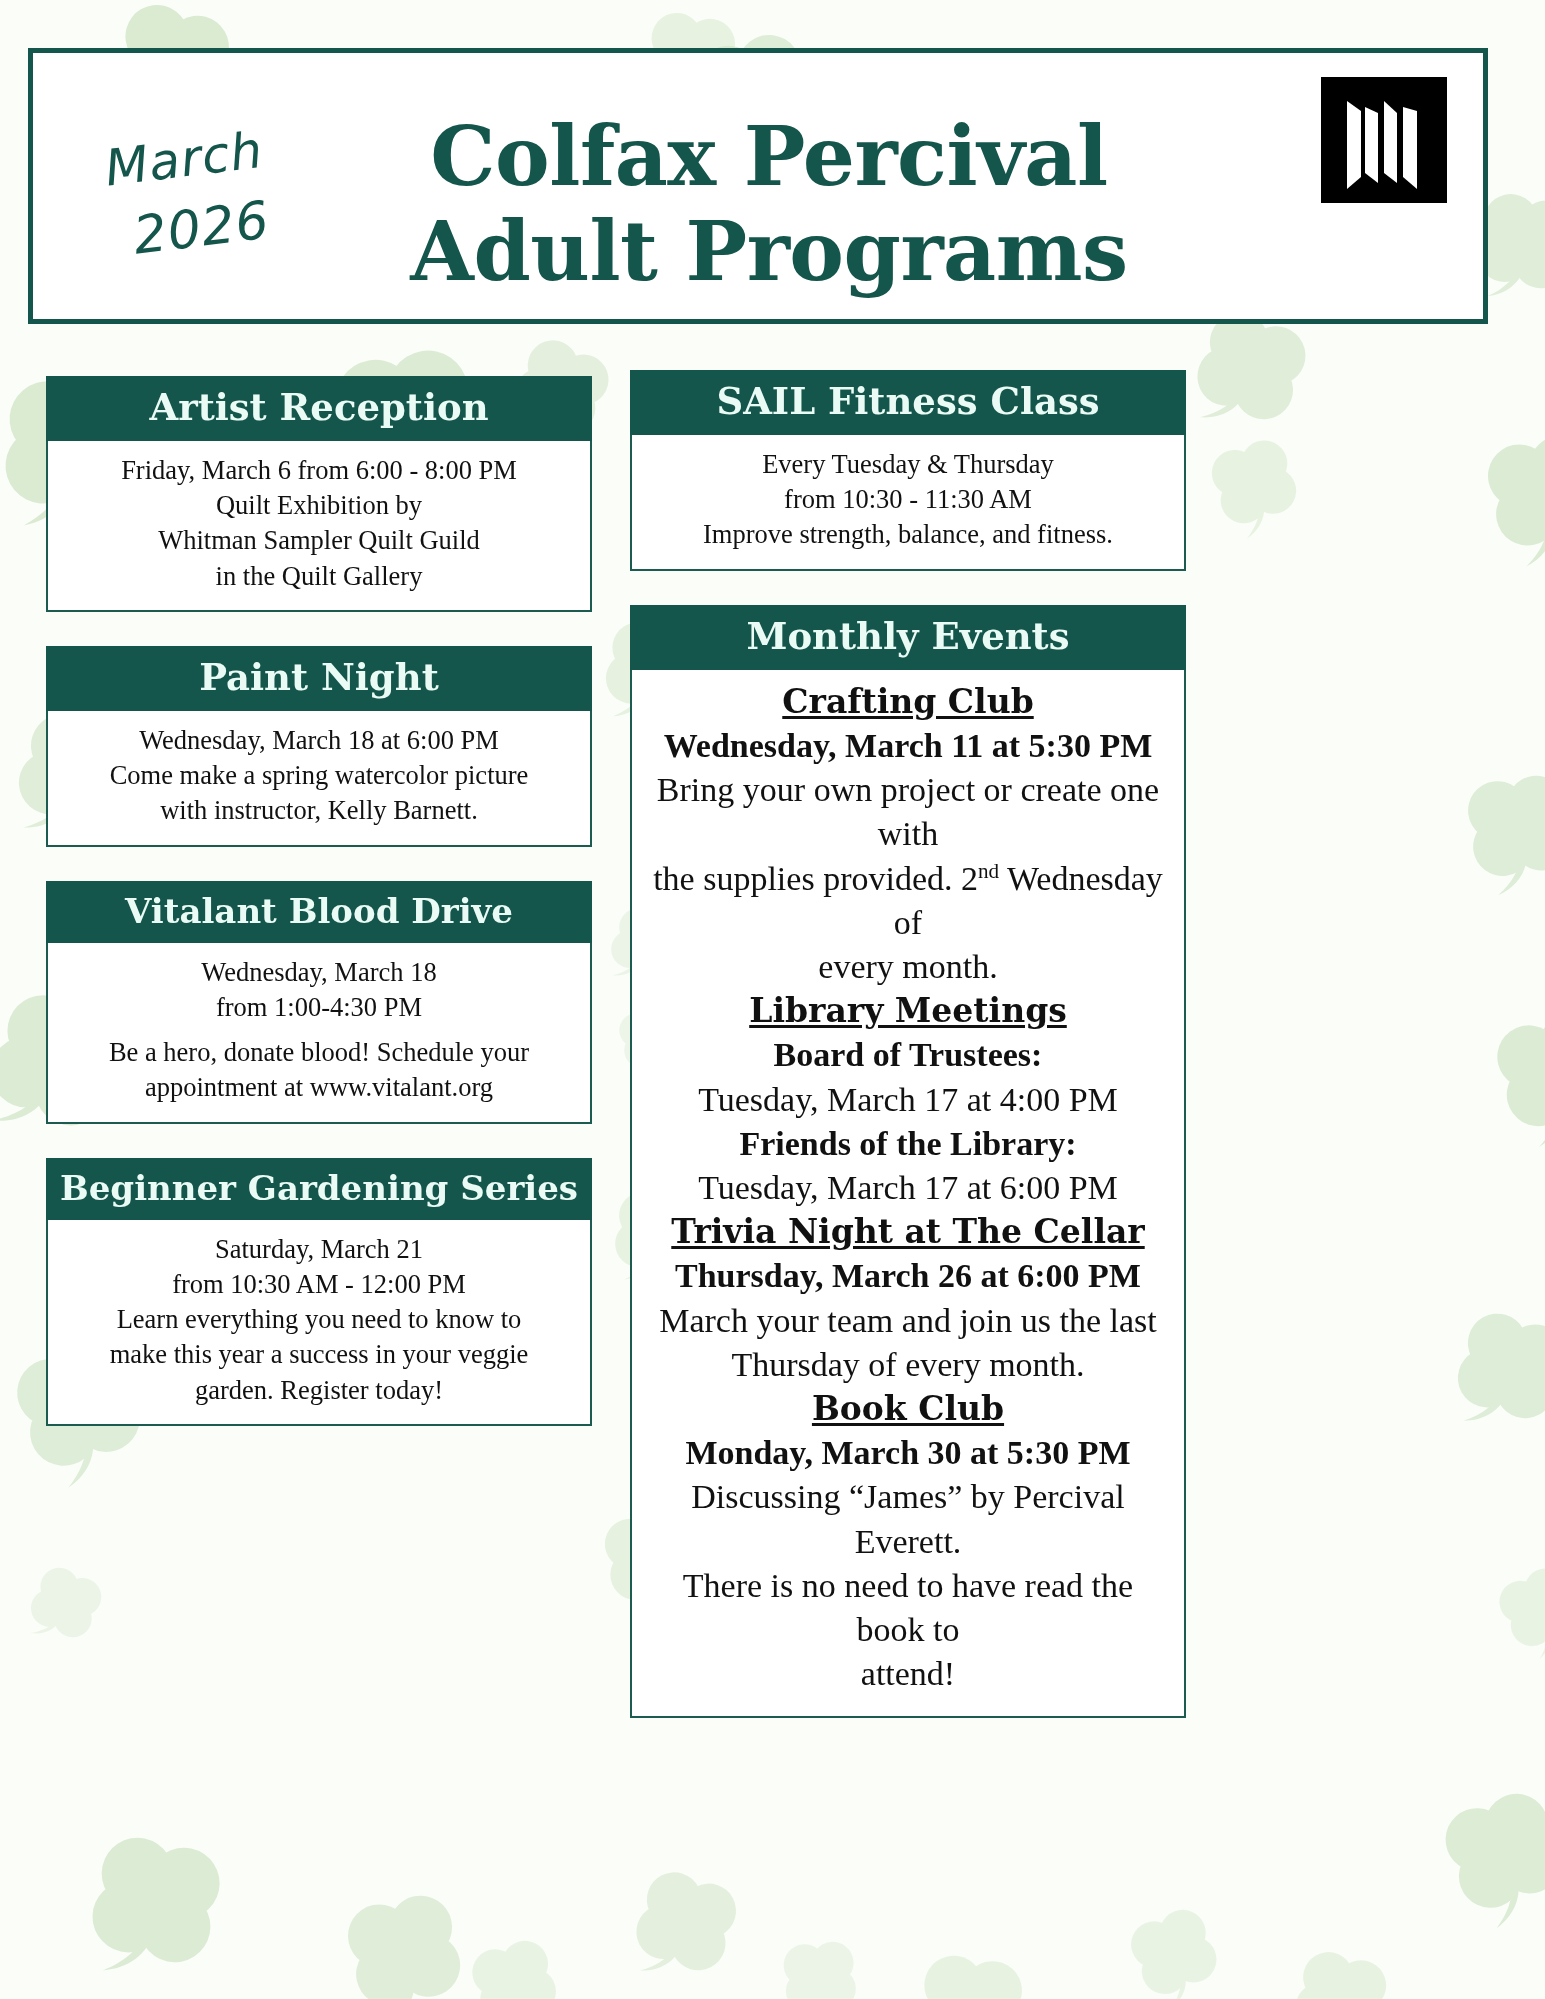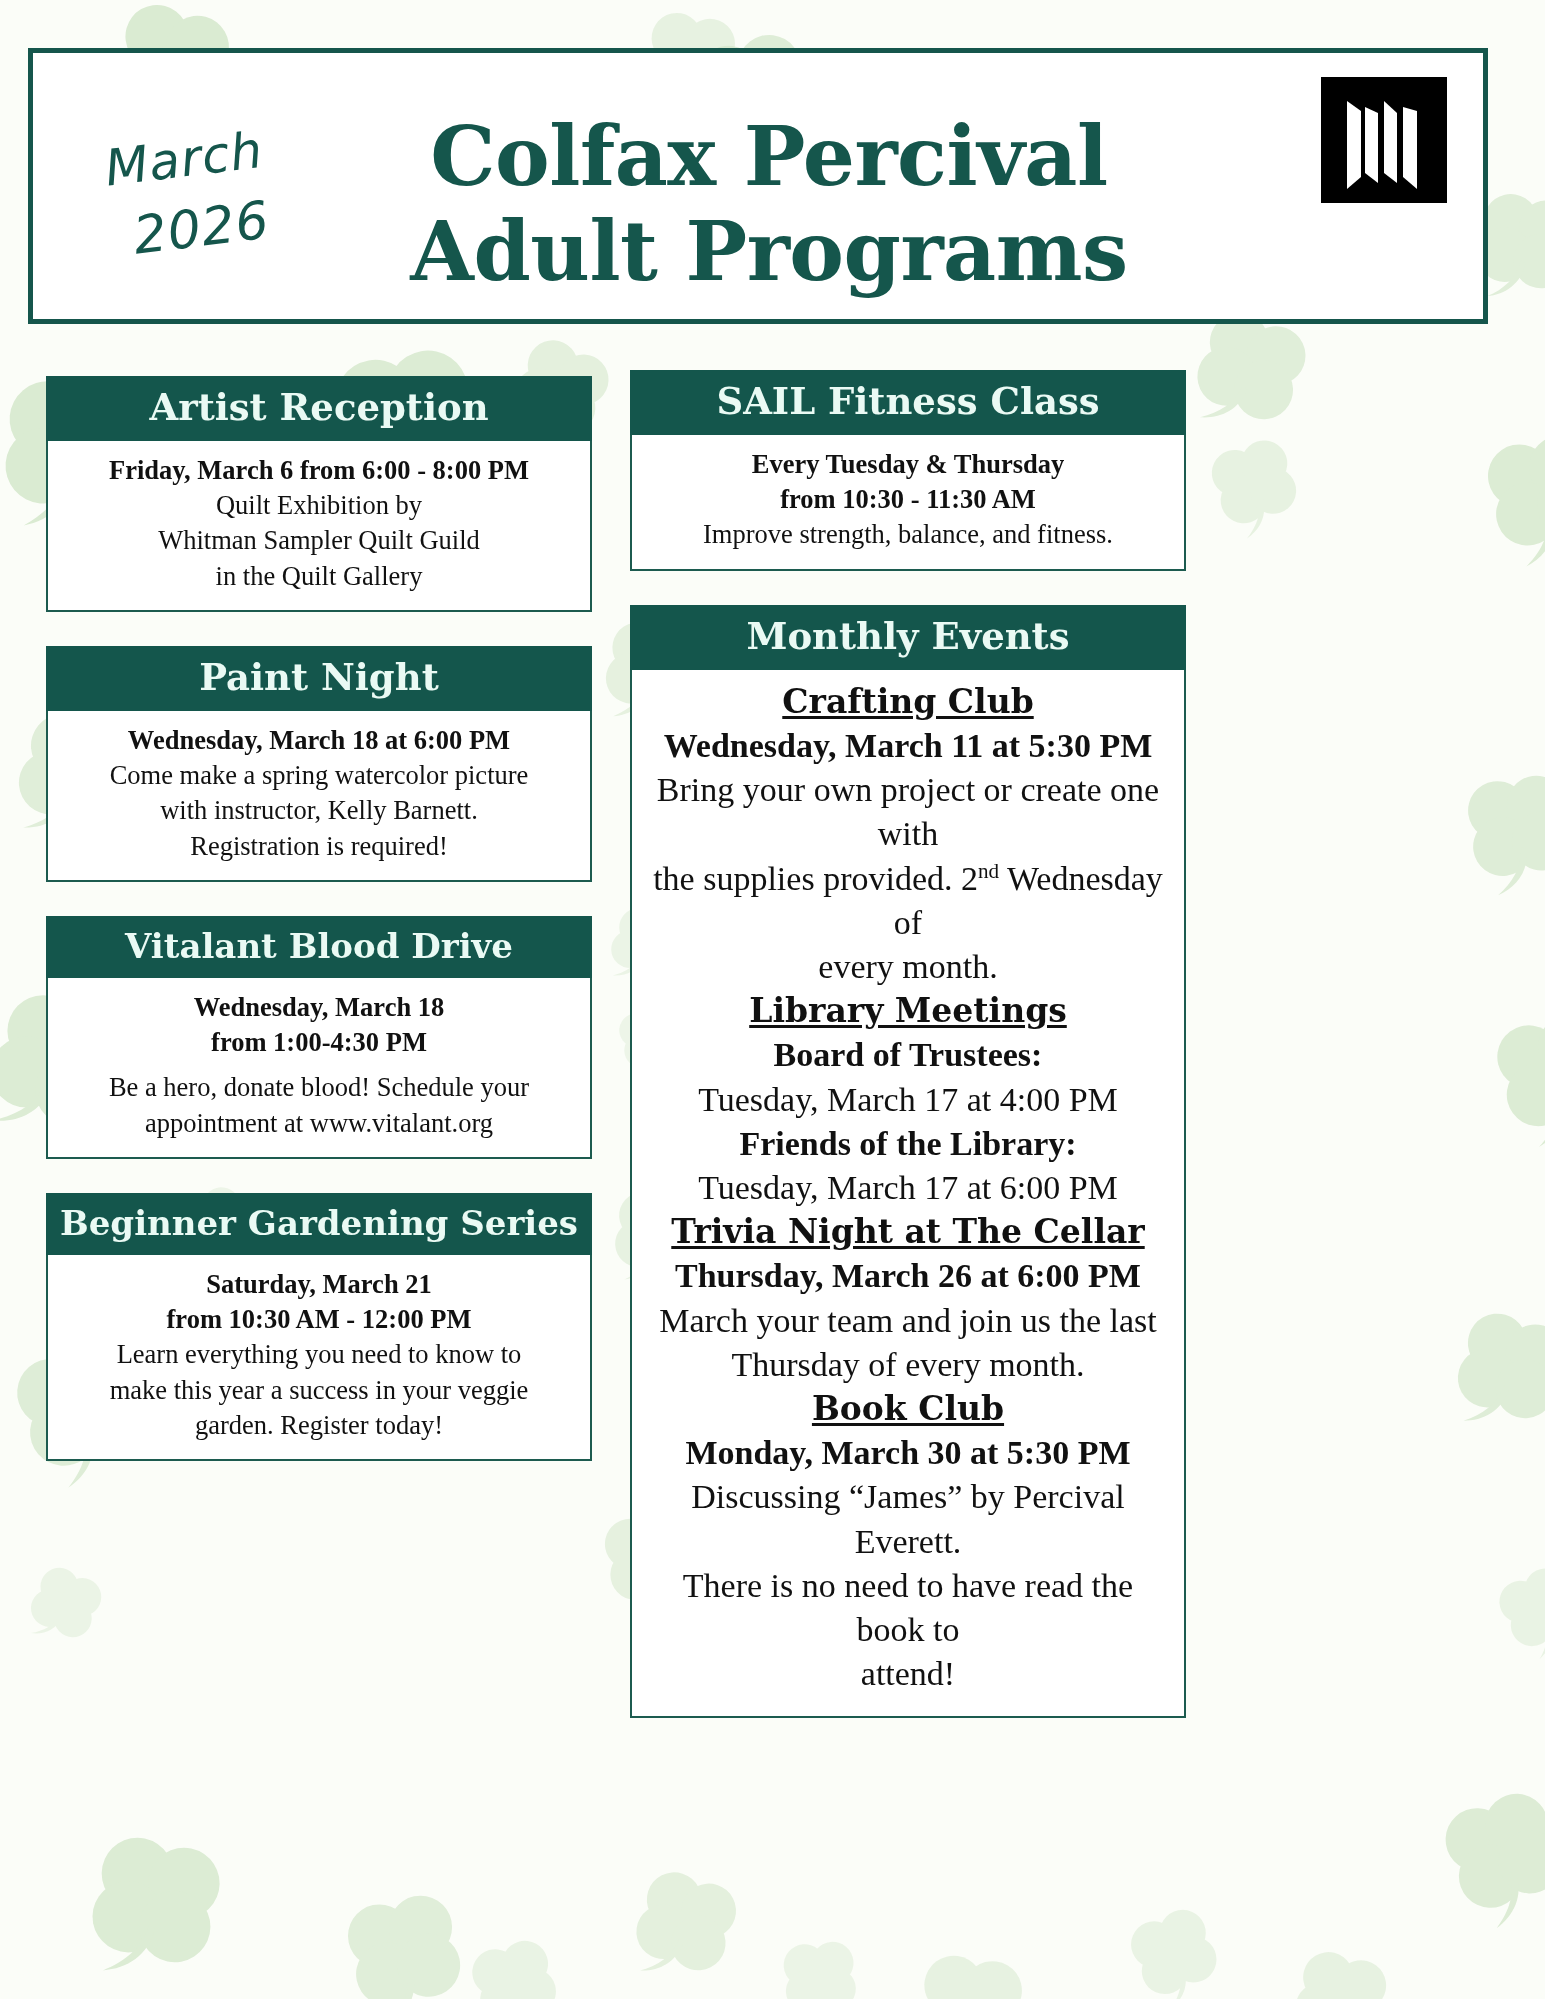--- a/index.html
+++ b/index.html
@@ -74,21 +74,21 @@
     background:#ffffff;
     border:2px solid #1c5b4f;
     border-top:none;
     box-sizing:border-box;
     padding:12px 14px 16px;
     text-align:center;
     color:#111111;
     font-size:26.5px;
     line-height:1.33;
   }
-  .card-body .b{font-weight:700;}
+  .card-body .b{font-weight:400;}
   .card-body p{margin:0;}
   .card-body .gap{height:10px;}
 
   
   .me-body{padding:10px 16px 18px;}
   .me-sub{
     font-family:"DejaVu Serif", serif;
     font-weight:700;
     font-size:33px;
     text-decoration:underline;
@@ -526,21 +526,20 @@
           <p>Whitman Sampler Quilt Guild</p>
           <p>in the Quilt Gallery</p>
         </div>
       </div>
       <div class="card">
         <div class="card-head">Paint Night</div>
         <div class="card-body">
           <p class="b">Wednesday, March 18 at 6:00 PM</p>
           <p>Come make a spring watercolor picture</p>
           <p>with instructor, Kelly Barnett.</p>
-          <p>Registration is required!</p>
         </div>
       </div>
       <div class="card">
         <div class="card-head sm">Vitalant Blood Drive</div>
         <div class="card-body">
           <p class="b">Wednesday, March 18</p>
           <p class="b">from 1:00-4:30 PM</p>
           <div class="gap"></div>
           <p>Be a hero, donate blood! Schedule your</p>
           <p>appointment at www.vitalant.org</p>

